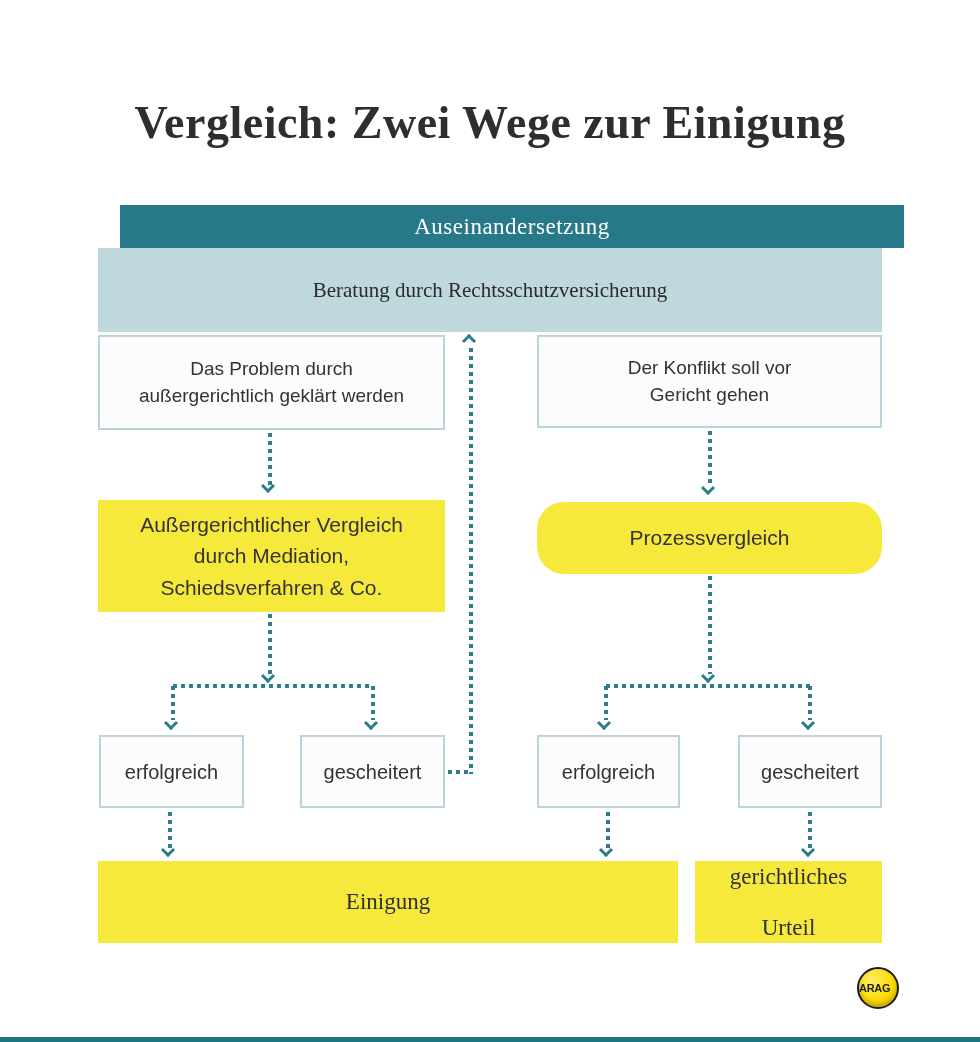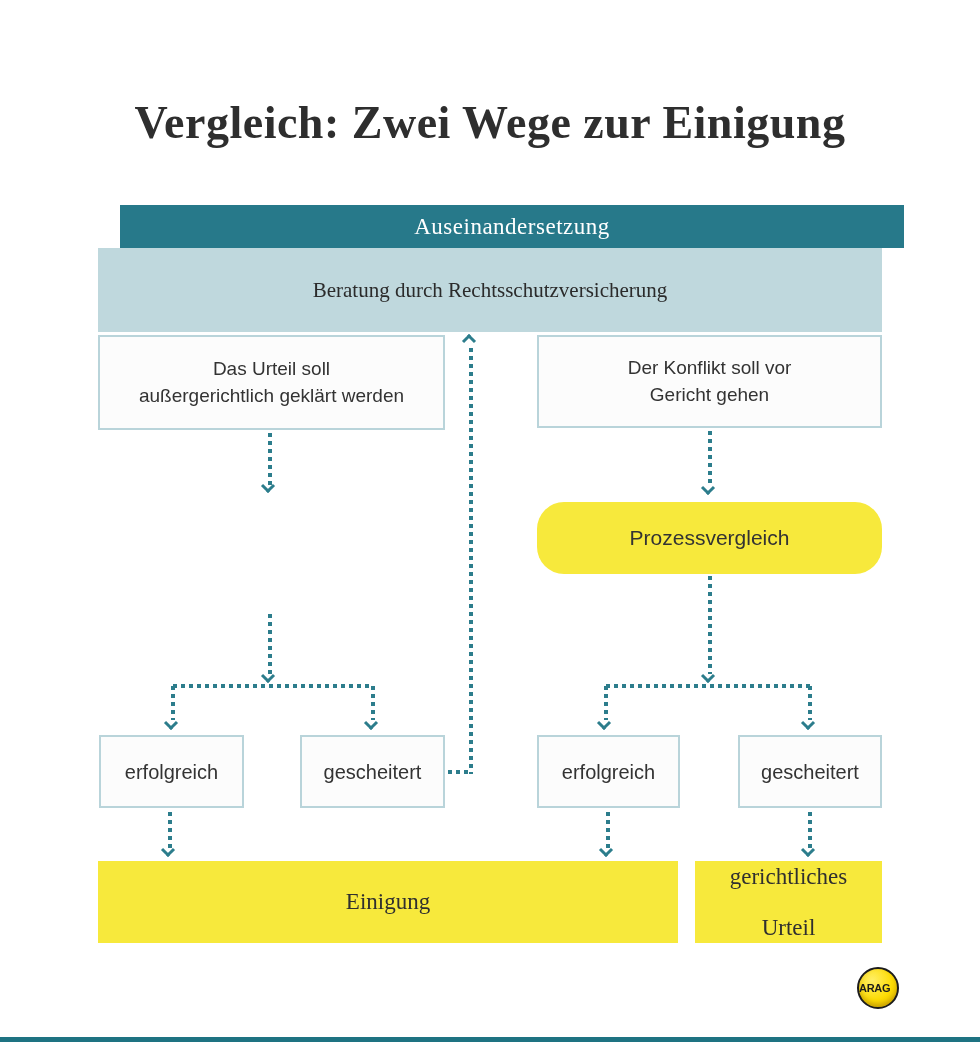--- a/index.html
+++ b/index.html
@@ -56,29 +56,34 @@
 
 <div class="canvas">
 
   <div class="abs title">Vergleich: Zwei Wege zur Einigung</div>
 
   <div class="abs teal-bar">Auseinandersetzung</div>
 
   <div class="abs blue-band">Beratung durch Rechtsschutzversicherung</div>
 
   <div class="abs wbox box-problem">
-    <div>Das Urteil soll</div>
+    <div>Das Problem durch</div>
     <div>außergerichtlich geklärt werden</div>
   </div>
 
   <div class="abs wbox box-konflikt">
     <div>Der Konflikt soll vor</div>
     <div>Gericht gehen</div>
   </div>
 
+  <div class="abs ybox box-avergleich">
+    <div>Außergerichtlicher Vergleich</div>
+    <div>durch Mediation,</div>
+    <div>Schiedsverfahren &amp; Co.</div>
+  </div>
 
   <div class="abs ybox box-prozess">Prozessvergleich</div>
 
   <div class="abs wbox box-erf-l">erfolgreich</div>
   <div class="abs wbox box-ges-l">gescheitert</div>
   <div class="abs wbox box-erf-r">erfolgreich</div>
   <div class="abs wbox box-ges-r">gescheitert</div>
 
   <div class="abs ybox serif box-einigung">Einigung</div>
 

